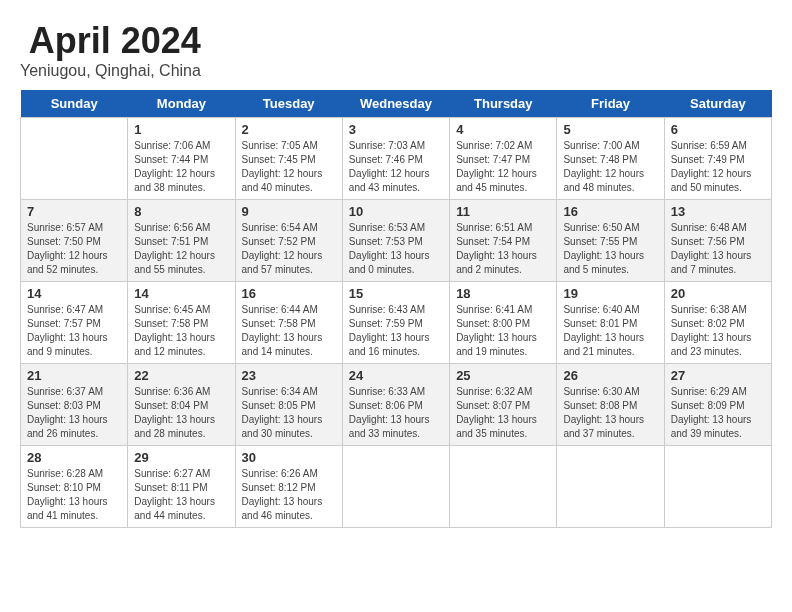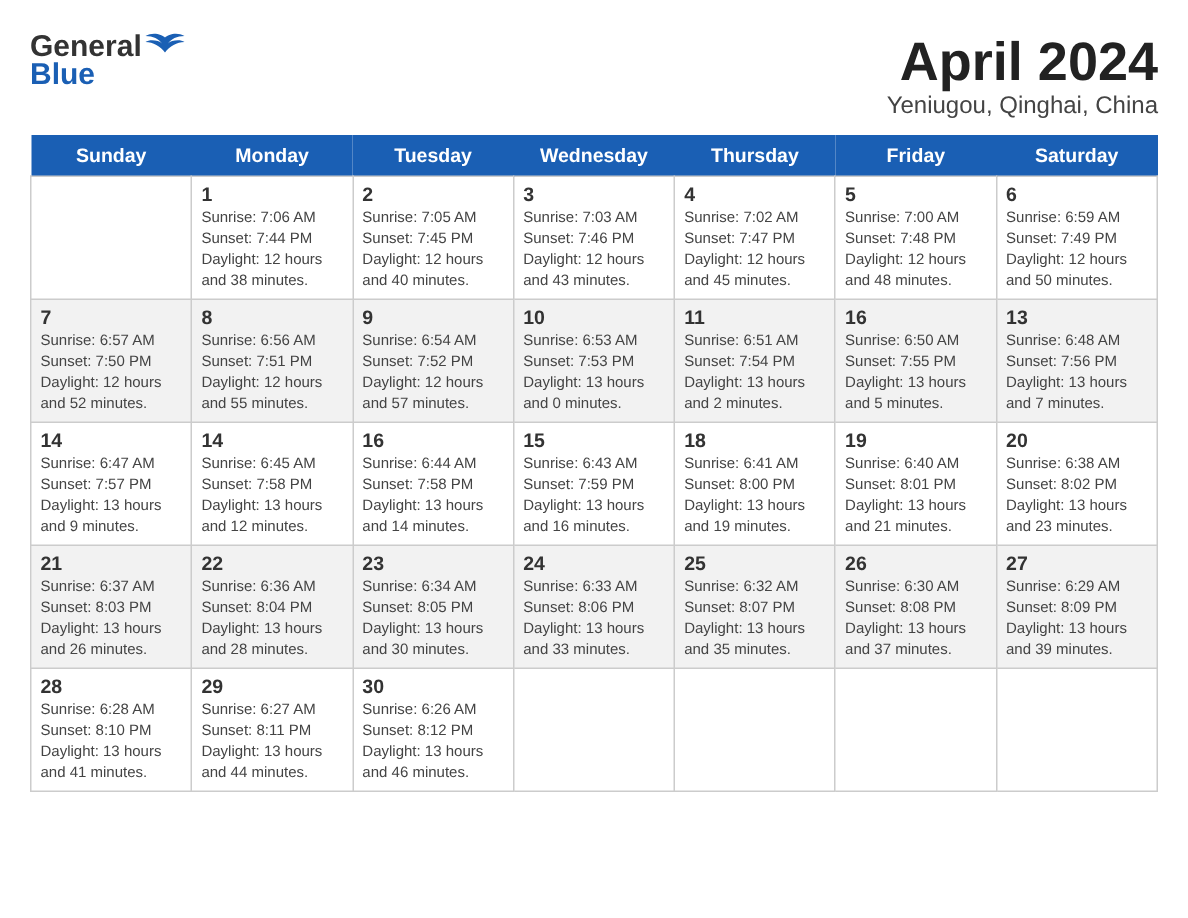--- a/index.html
+++ b/index.html
@@ -74,29 +74,20 @@
       background-color: #ffffff;
     }
     .calendar-table thead tr th {
       background-color: #1a5fb4 !important;
     }
   </style>
 </head>
 <body>
 
 <div class="header-section">
-  <div class="logo">
-    <div style="display:flex; align-items:center;">
-      <span style="font-size:20px; font-weight:bold; color:#333;">General</span>
-      <svg width="28" height="22" viewBox="0 0 28 22" style="margin-left:2px;">
-        <path d="M14 4 C16 2, 22 0, 27 3 C22 3, 18 5, 16 8 C18 6, 24 5, 27 7 C22 7, 17 10, 14 14 C11 10, 6 7, 1 7 C4 5, 10 6, 12 8 C10 5, 6 3, 1 3 C6 0, 12 2, 14 4Z" fill="#1a5fb4"></path>
-      </svg>
-    </div>
-    <span style="font-size:20px; font-weight:bold; color:#1a5fb4; margin-top:-4px;">Blue</span>
-  </div>
   <div class="title-section">
     <div class="month-title">April 2024</div>
     <div class="location-title">Yeniugou, Qinghai, China</div>
   </div>
 </div>
 
 <table class="calendar-table">
   <thead>
     <tr>
       <th>Sunday</th>

